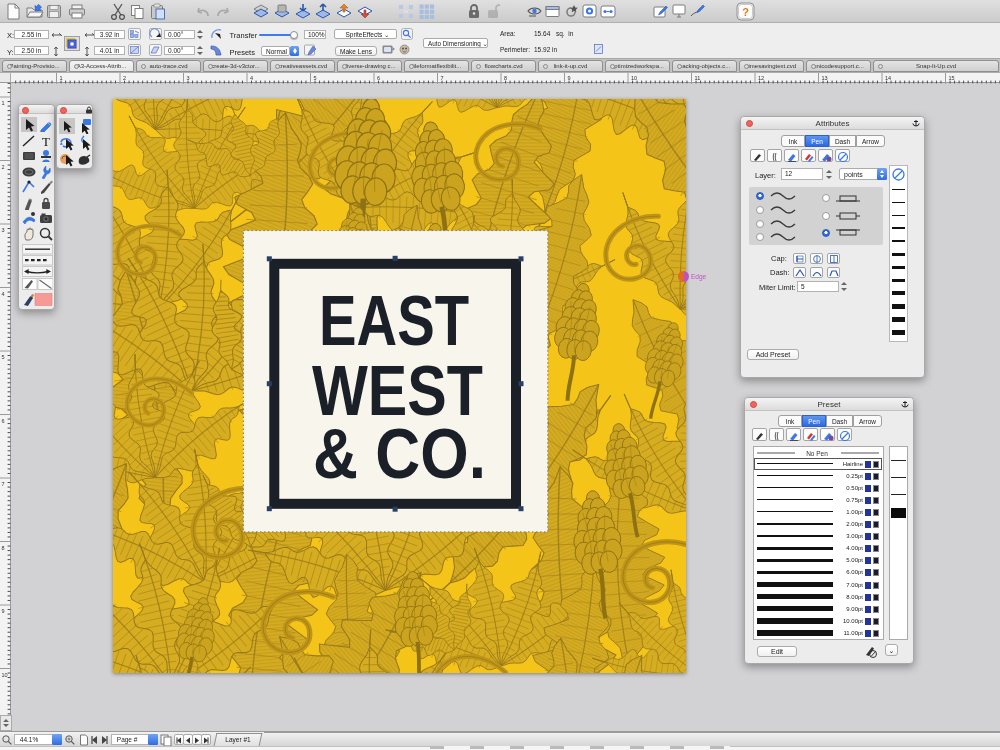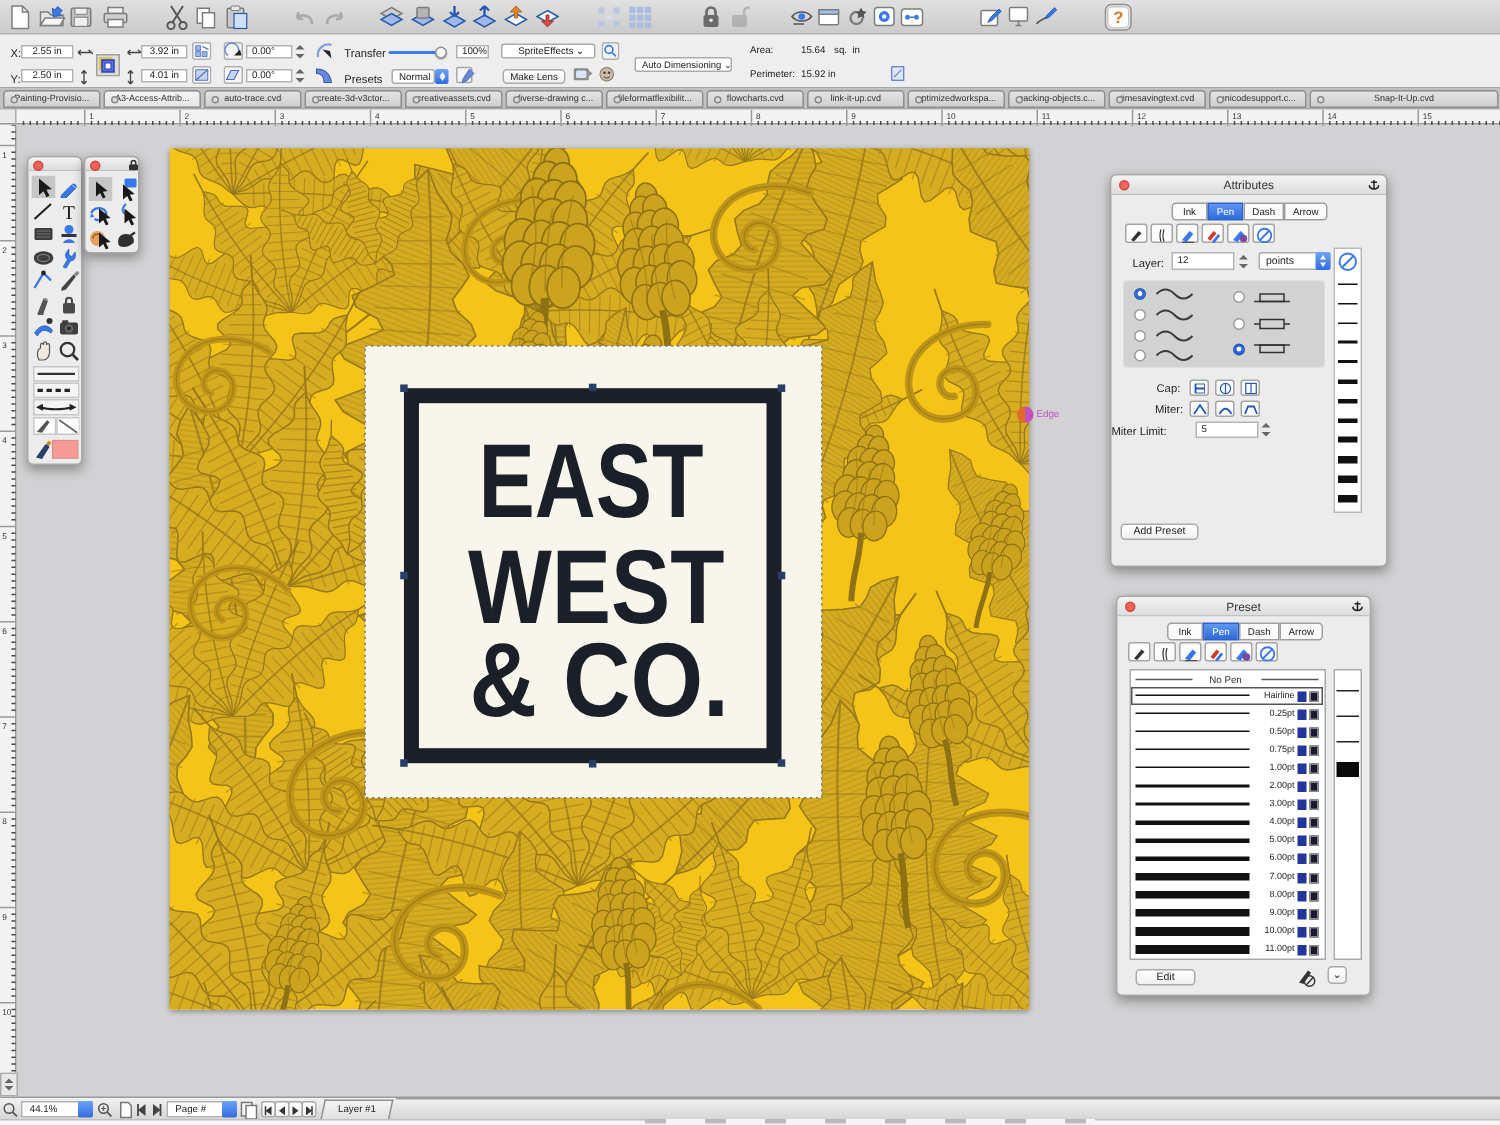--- a/index.html
+++ b/index.html
@@ -1093,34 +1093,34 @@
       <div class="tbtn" style="left:69px;top:136px;width:13px;height:11px"></div>
       <svg class="abs" style="left:69.5px;top:136.5px;" width="12" height="10" viewBox="0 0 12 10">
         <circle cx="6" cy="5" r="3.4" fill="none" stroke="#2758b0" stroke-width=".8"></circle>
         <path d="M6,1.6 v6.8" stroke="#2758b0" stroke-width=".8"></path>
       </svg>
       <div class="tbtn" style="left:86px;top:136px;width:13px;height:11px"></div>
       <svg class="abs" style="left:86.5px;top:136.5px;" width="12" height="10" viewBox="0 0 12 10">
         <rect x="2.5" y="1.6" width="7" height="6.8" fill="none" stroke="#2758b0" stroke-width=".8"></rect>
         <path d="M6,1.6 v6.8" stroke="#2758b0" stroke-width=".8"></path>
       </svg>
-      <div class="lbl" style="left:29px;top:151px">Miter:</div>
+      <div class="lbl" style="left:29px;top:151px">Dash:</div>
       <div class="tbtn" style="left:52px;top:150px;width:13px;height:11px"></div>
       <svg class="abs" style="left:52.5px;top:150.5px;" width="12" height="10" viewBox="0 0 12 10">
         <path d="M2,8 L6,2 L10,8" fill="none" stroke="#2758b0" stroke-width="1.2"></path>
       </svg>
       <div class="tbtn" style="left:69px;top:150px;width:13px;height:11px"></div>
       <svg class="abs" style="left:69.5px;top:150.5px;" width="12" height="10" viewBox="0 0 12 10">
         <path d="M2,8 Q6,1 10,8" fill="none" stroke="#2758b0" stroke-width="1.2"></path>
       </svg>
       <div class="tbtn" style="left:86px;top:150px;width:13px;height:11px"></div>
       <svg class="abs" style="left:86.5px;top:150.5px;" width="12" height="10" viewBox="0 0 12 10">
         <path d="M2,8 L4,3 h4 L10,8" fill="none" stroke="#2758b0" stroke-width="1.2"></path>
       </svg>
-      <div class="lbl" style="left:0;top:166px">Miter Limit:</div>
+      <div class="lbl" style="left:18px;top:166px">Miter Limit:</div>
       <div class="fld" style="left:56px;top:164px;width:42px;height:11px;line-height:9px">5</div>
       <div class="stpn" style="left:100px;top:164px"></div>
       <div class="abs" style="left:148px;top:48px;width:19px;height:177px;background:#fff;border:1px solid #b8b8b8"></div>
       <svg class="abs" style="left:151px;top:51px;" width="13" height="13" viewBox="0 0 13 13">
         <circle cx="6.5" cy="6.5" r="5.5" fill="none" stroke="#3a78e8" stroke-width="1.3"></circle>
         <path d="M3,10 L10,3" stroke="#3a78e8" stroke-width="1.3"></path>
       </svg>
       <div class="abs" style="left:151px;top:72.0px;width:13px;height:0.50px;background:#111"></div>
       <div class="abs" style="left:151px;top:84.8px;width:13px;height:0.95px;background:#111"></div>
       <div class="abs" style="left:151px;top:97.6px;width:13px;height:1.40px;background:#111"></div>

